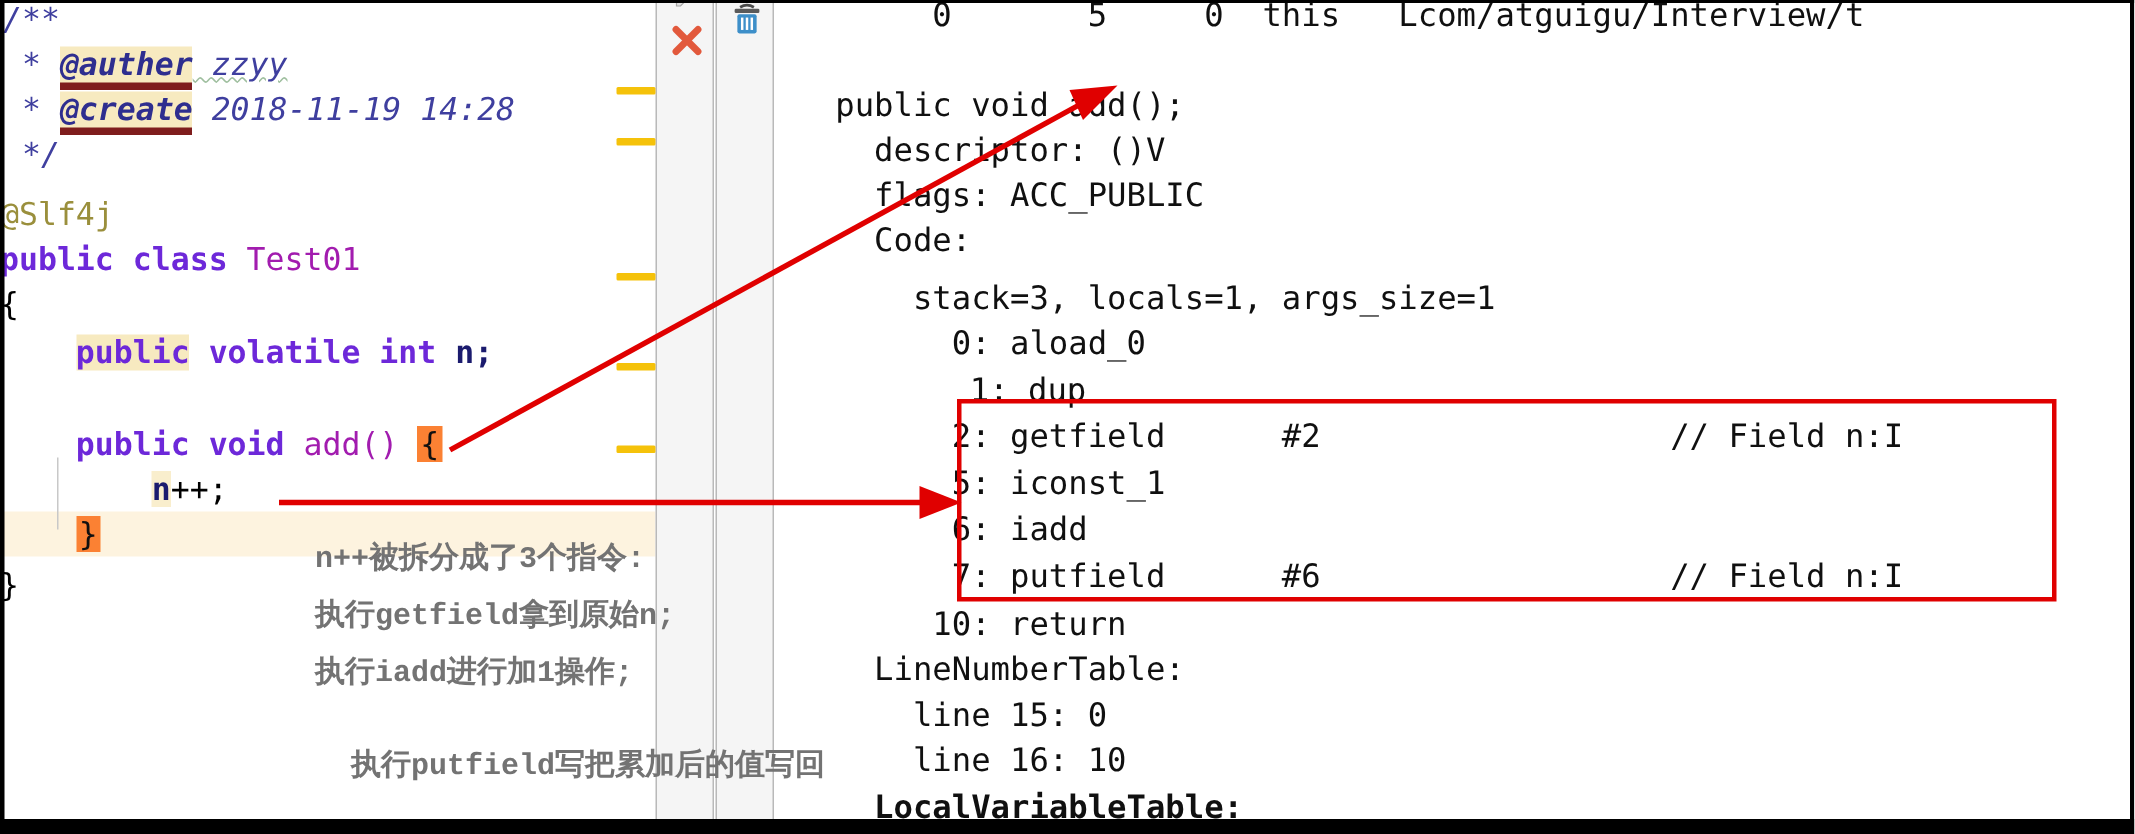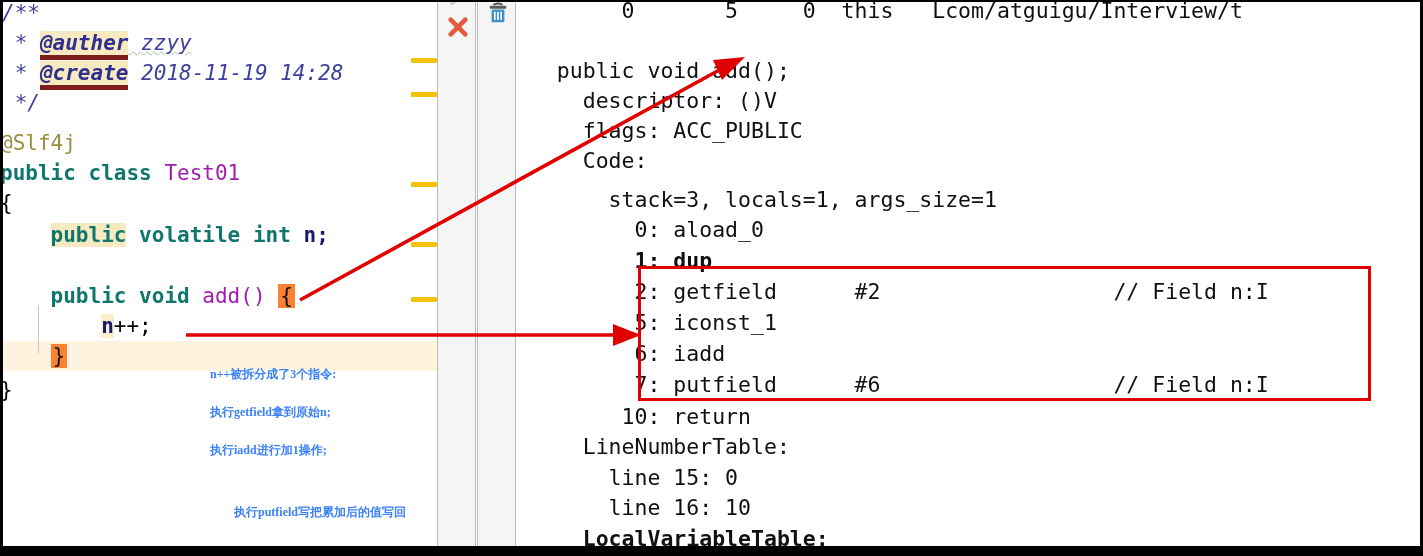--- a/index.html
+++ b/index.html
@@ -15,21 +15,21 @@
   
   .editor-pane{position:absolute;left:0;top:0;width:437px;height:546px;background:#ffffff;overflow:hidden;}
   .code-line{
     position:absolute;left:0;
     height:30px;line-height:30px;
     white-space:pre;
     font-family:"DejaVu Sans Mono","Liberation Mono",monospace;
     font-size:21px;
     letter-spacing:0px;
   }
-  .kw{color:#0f766e;font-weight:bold;}
+  .kw{color:#6d28d9;font-weight:bold;}
   .cmt{color:#3f3f9f;font-style:italic;}
   .cmt-b{color:#2e2e8f;font-weight:bold;font-style:italic;}
   .ann{color:#9a8f3c;}
   .plain{color:#000000;}
   .type{color:#a21caf;}
   .ident{color:#1b1b6e;font-weight:bold;}
   .hl-yellow{background:#f7eac0;}
   .hl-soft{background:#f9eecd;}
   .underline-solid{border-bottom:5px solid #7f1d1d;}
   .wavy{text-decoration:underline;text-decoration-style:wavy;text-decoration-color:#9fbf9f;text-decoration-thickness:1px;}
@@ -53,24 +53,24 @@
     height:30px;line-height:30px;
     white-space:pre;
     color:#101010;
     font-family:"DejaVu Sans Mono","Liberation Mono",monospace;
     font-size:21.5px;
   }
 
   
   .note{
     position:absolute;
-    font-family:Liberation Serif, serif;
-    font-size:12px;
+    font-family:Liberation Mono, monospace;
+    font-size:20px;
     font-weight:bold;
-    color:#3b82f6;
+    color:#737373;
     white-space:pre;
     line-height:38px;
   }
 
   
   .ov{position:absolute;left:0;top:0;width:1423px;height:556px;pointer-events:none;}
   .red-box{
     position:absolute;
     border:3px solid #e00000;
     box-sizing:border-box;
@@ -149,21 +149,21 @@
 
   <div class="bytecode-pane">
     <div class="bc-line" style="top:-4px;left:0px;">        0       5     0  this   Lcom/atguigu/Interview/t</div>
 
     <div class="bc-line" style="top:56px;left:0px;">   public void add();</div>
     <div class="bc-line" style="top:86px;left:0px;">     descriptor: ()V</div>
     <div class="bc-line" style="top:116px;left:0px;">     flags: ACC_PUBLIC</div>
     <div class="bc-line" style="top:146px;left:0px;">     Code:</div>
     <div class="bc-line" style="top:185px;left:0px;">       stack=3, locals=1, args_size=1</div>
     <div class="bc-line" style="top:215px;left:0px;">         0: aload_0</div>
-    <div class="bc-line" style="top:246px;left:0px;font-weight:bold;">         1: dup</div>
+    <div class="bc-line" style="top:246px;left:12px;">         1: dup</div>
     <div class="bc-line" style="top:277px;left:0px;">         2: getfield      #2                  // Field n:I</div>
     <div class="bc-line" style="top:308px;left:0px;">         5: iconst_1</div>
     <div class="bc-line" style="top:339px;left:0px;">         6: iadd</div>
     <div class="bc-line" style="top:370px;left:0px;">         7: putfield      #6                  // Field n:I</div>
     <div class="bc-line" style="top:402px;left:0px;">        10: return</div>
     <div class="bc-line" style="top:432px;left:0px;">     LineNumberTable:</div>
     <div class="bc-line" style="top:463px;left:0px;">       line 15: 0</div>
     <div class="bc-line" style="top:493px;left:0px;">       line 16: 10</div>
     <div class="bc-line" style="top:524px;left:0px;font-weight:bold;">     LocalVariableTable:</div>
   </div>

